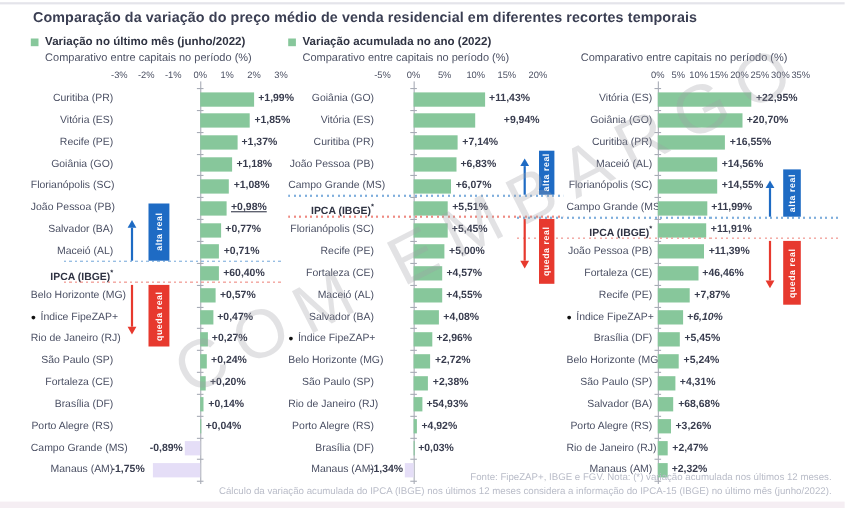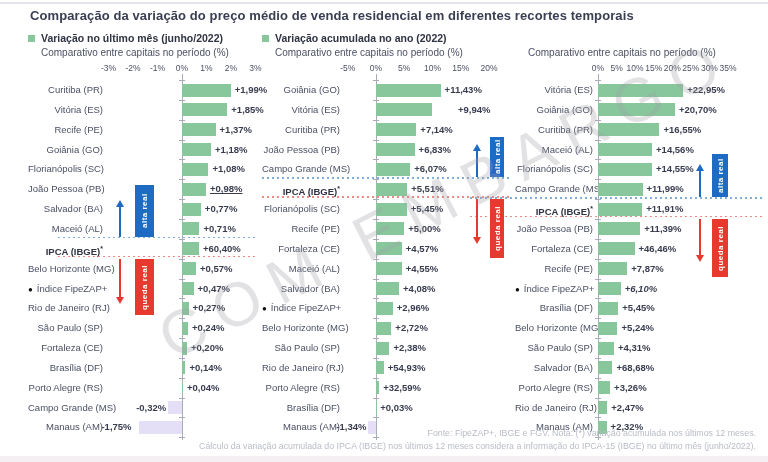--- a/index.html
+++ b/index.html
@@ -130,21 +130,21 @@
       <div class="bar" style="top: 311.55px; height: 13px; left: 154px; width: 4.9px;"></div>
       <div class="row-value" style="top: 308.05px; line-height: 19.85px; left: 162.9px;">+0,20%</div>
       <div class="row-label" style="top: 327.9px; width: 75px; height: 19.85px; line-height: 19.85px;">Brasília (DF)</div>
       <div class="bar" style="top: 331.4px; height: 13px; left: 154px; width: 3.43px;"></div>
       <div class="row-value" style="top: 327.9px; line-height: 19.85px; left: 161.43px;">+0,14%</div>
       <div class="row-label" style="top: 347.75px; width: 75px; height: 19.85px; line-height: 19.85px;">Porto Alegre (RS)</div>
       <div class="bar" style="top: 351.25px; height: 13px; left: 154px; width: 0.98px;"></div>
       <div class="row-value" style="top: 347.75px; line-height: 19.85px; left: 158.98px;">+0,04%</div>
       <div class="row-label" style="top: 367.6px; width: 75px; height: 19.85px; line-height: 19.85px;">Campo Grande (MS)</div>
       <div class="bar neg" style="top: 371.1px; height: 13px; left: 140.28px; width: 13.72px;"></div>
-      <div class="row-value neg" style="top: 367.6px; line-height: 19.85px; left: 93.28px; width: 45px;">-0,32%</div>
+      <div class="row-value neg" style="top: 367.6px; line-height: 19.85px; left: 93.28px; width: 45px;">-0,89%</div>
       <div class="row-label" style="top: 387.45px; width: 75px; height: 19.85px; line-height: 19.85px;">Manaus (AM)</div>
       <div class="bar neg" style="top: 390.95px; height: 13px; left: 111.125px; width: 42.875px;"></div>
       <div class="row-value neg" style="top: 387.45px; line-height: 19.85px; left: 66px; width: 45px; text-align: center;">-1,75%</div>
       <div class="dotline blue" style="left: 30px; width: 198px; top: 206.8px;"></div>
       <div class="dotline red" style="left: 30px; width: 198px; top: 225.65px;"></div>
       <div class="badge alta" style="left: 107px; width: 19px; top: 154.8px; height: 52px;">alta real</div>
       <div class="badge queda" style="left: 107px; width: 19px; top: 228.65px; height: 56px;">queda real</div>
       <div class="arrow-line" style="background: rgb(30, 107, 196); left: 91px; top: 176.8px; height: 30px;"></div>
       <div class="arrow-head" style="left: 88px; top: 169.8px; border-left: 4px solid transparent; border-right: 4px solid transparent; border-bottom: 7px solid rgb(30, 107, 196);"></div>
       <div class="arrow-line" style="background: rgb(231, 57, 46); left: 91px; top: 228.65px; height: 38px;"></div>
@@ -225,21 +225,21 @@
       <div class="bar" style="top: 291.7px; height: 13px; left: 114px; width: 15.368px;"></div>
       <div class="row-value" style="top: 288.2px; line-height: 19.85px; left: 133.368px;">+2,72%</div>
       <div class="row-label" style="top: 308.05px; width: 78px; height: 19.85px; line-height: 19.85px;">São Paulo (SP)</div>
       <div class="bar" style="top: 311.55px; height: 13px; left: 114px; width: 13.447px;"></div>
       <div class="row-value" style="top: 308.05px; line-height: 19.85px; left: 131.447px;">+2,38%</div>
       <div class="row-label" style="top: 327.9px; width: 78px; height: 19.85px; line-height: 19.85px;">Rio de Janeiro (RJ)</div>
       <div class="bar" style="top: 331.4px; height: 13px; left: 114px; width: 7.684px;"></div>
       <div class="row-value" style="top: 327.9px; line-height: 19.85px; left: 125.684px;">+54,93%</div>
       <div class="row-label" style="top: 347.75px; width: 78px; height: 19.85px; line-height: 19.85px;">Porto Alegre (RS)</div>
       <div class="bar" style="top: 351.25px; height: 13px; left: 114px; width: 3.164px;"></div>
-      <div class="row-value" style="top: 347.75px; line-height: 19.85px; left: 121.164px;">+32,59%</div>
+      <div class="row-value" style="top: 347.75px; line-height: 19.85px; left: 121.164px;">+4,92%</div>
       <div class="row-label" style="top: 367.6px; width: 78px; height: 19.85px; line-height: 19.85px;">Brasília (DF)</div>
       <div class="bar" style="top: 371.1px; height: 13px; left: 114px; width: 0.8px;"></div>
       <div class="row-value" style="top: 367.6px; line-height: 19.85px; left: 118.169px;">+0,03%</div>
       <div class="row-label" style="top: 387.45px; width: 78px; height: 19.85px; line-height: 19.85px;">Manaus (AM)</div>
       <div class="bar neg" style="top: 390.95px; height: 13px; left: 106.429px; width: 7.571px;"></div>
       <div class="row-value neg" style="top: 387.45px; line-height: 19.85px; left: 59.429px; width: 45px;">-1,34%</div>
       <div class="dotline blue" style="left: 0px; width: 250px; top: 147.25px;"></div>
       <div class="dotline red" style="left: 0px; width: 250px; top: 166.1px;"></div>
       <div class="badge alta" style="left: 228px; width: 14px; top: 107.25px; height: 40px;">alta real</div>
       <div class="badge queda" style="left: 228px; width: 14px; top: 169.1px; height: 59px;">queda real</div>

